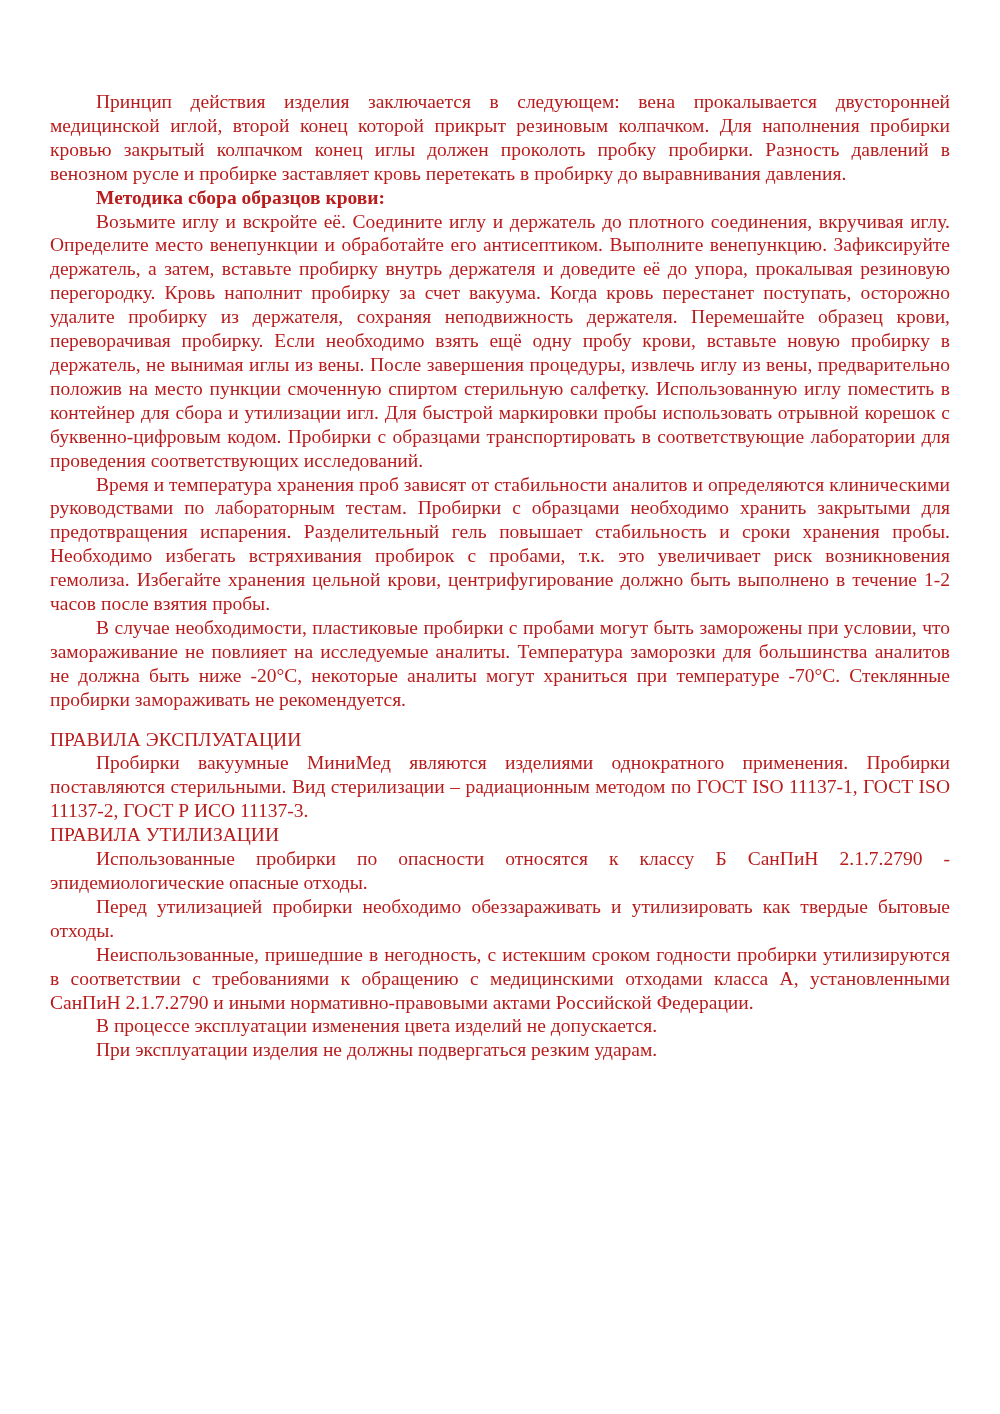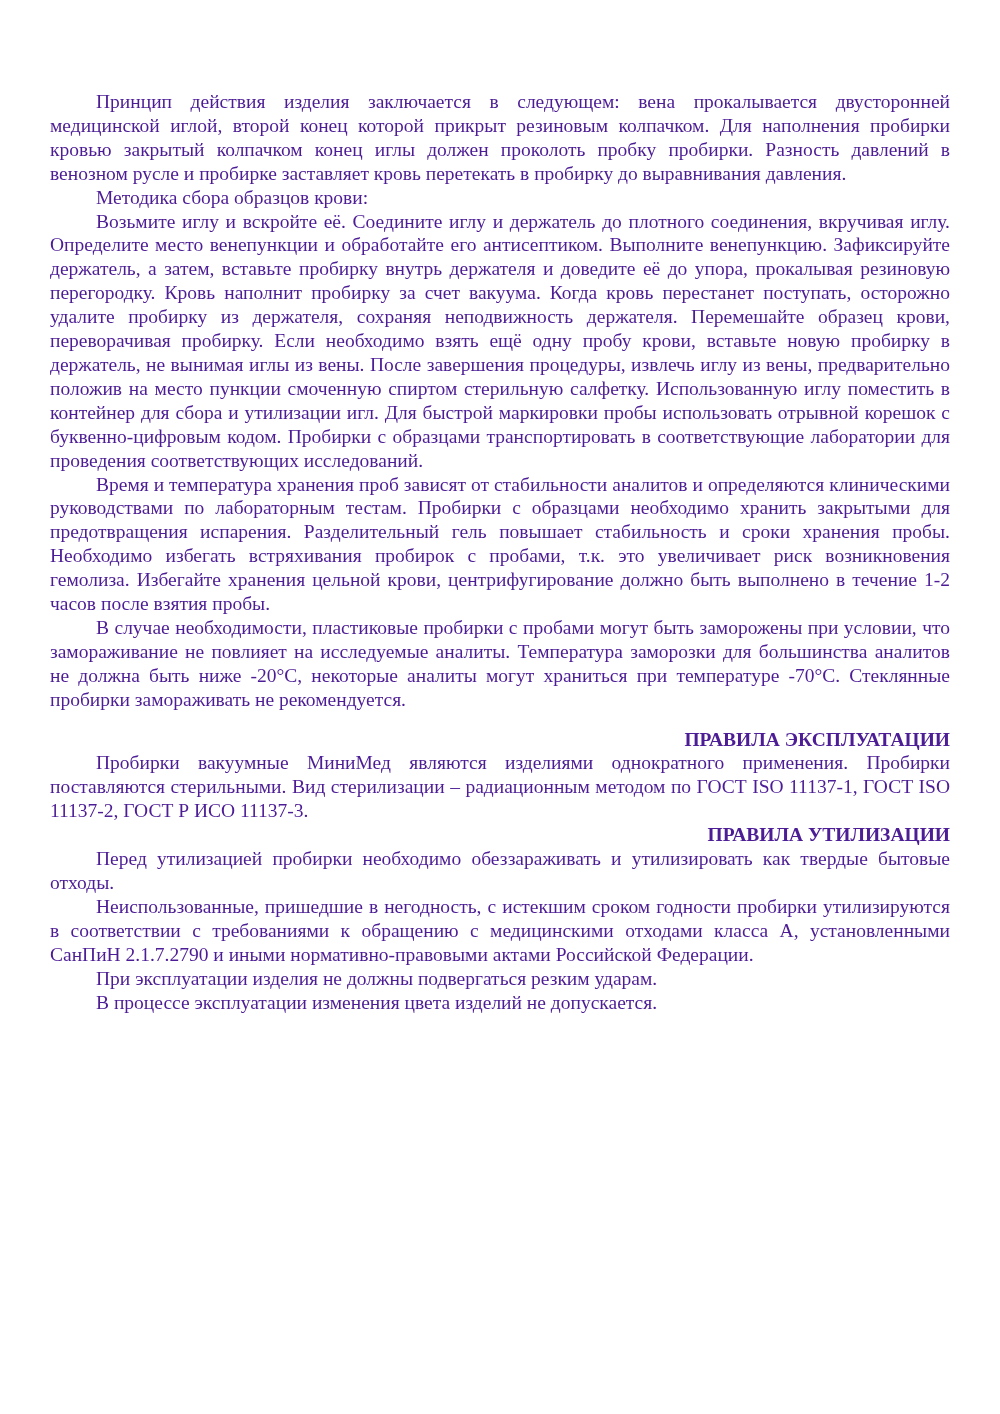--- a/index.html
+++ b/index.html
@@ -11,57 +11,58 @@
     position: relative;
     width: 1000px;
     height: 1414px;
     margin: 0 auto;
     background: #ffffff;
     box-sizing: border-box;
     padding: 90px 50px 40px 50px;
     font-family: "Liberation Serif", "DejaVu Serif", serif;
     font-size: 19.5px;
     line-height: 23.9px;
-    color: #4c1d95;
+    color: #b91c1c;
     overflow: hidden;
   }
   .doc-body p, .doc-body h3 {
     margin: 0;
     padding: 0;
     font-size: inherit;
     line-height: inherit;
   }
   .para {
     text-align: justify;
     text-indent: 46px;
   }
   .h-inline {
-    font-weight: normal;
+    font-weight: bold;
     text-align: left;
     text-indent: 46px;
   }
   .h-center {
-    font-weight: bold;
-    text-align: right;
+    font-weight: normal;
+    text-align: left;
   }
   .gap-before {
     margin-top: 16px !important;
   }
 </style>
 </head>
 <body>
 
 <div class="page">
   <div class="doc-body">
       <p class="para">Принцип действия изделия заключается в следующем: вена прокалывается двусторонней медицинской иглой, второй конец которой прикрыт резиновым колпачком. Для наполнения пробирки кровью закрытый колпачком конец иглы должен проколоть пробку пробирки. Разность давлений в венозном русле и пробирке заставляет кровь перетекать в пробирку до выравнивания давления.</p>
       <h3 class="h-inline">Методика сбора образцов крови:</h3>
       <p class="para">Возьмите иглу и вскройте её. Соедините иглу и держатель до плотного соединения, вкручивая иглу. Определите место венепункции и обработайте его антисептиком. Выполните венепункцию. Зафиксируйте держатель, а затем, вставьте пробирку внутрь держателя и доведите её до упора, прокалывая резиновую перегородку. Кровь наполнит пробирку за счет вакуума. Когда кровь перестанет поступать, осторожно удалите пробирку из держателя, сохраняя неподвижность держателя. Перемешайте образец крови, переворачивая пробирку. Если необходимо взять ещё одну пробу крови, вставьте новую пробирку в держатель, не вынимая иглы из вены. После завершения процедуры, извлечь иглу из вены, предварительно положив на место пункции смоченную спиртом стерильную салфетку. Использованную иглу поместить в контейнер для сбора и утилизации игл. Для быстрой маркировки пробы использовать отрывной корешок с буквенно-цифровым кодом. Пробирки с образцами транспортировать в соответствующие лаборатории для проведения соответствующих исследований.</p>
       <p class="para">Время и температура хранения проб зависят от стабильности аналитов и определяются клиническими руководствами по лабораторным тестам. Пробирки с образцами необходимо хранить закрытыми для предотвращения испарения. Разделительный гель повышает стабильность и сроки хранения пробы. Необходимо избегать встряхивания пробирок с пробами, т.к. это увеличивает риск возникновения гемолиза. Избегайте хранения цельной крови, центрифугирование должно быть выполнено в течение 1-2 часов после взятия пробы.</p>
       <p class="para">В случае необходимости, пластиковые пробирки с пробами могут быть заморожены при условии, что замораживание не повлияет на исследуемые аналиты. Температура заморозки для большинства аналитов не должна быть ниже -20°С, некоторые аналиты могут храниться при температуре -70°С. Стеклянные пробирки замораживать не рекомендуется.</p>
       <h3 class="h-center gap-before">ПРАВИЛА ЭКСПЛУАТАЦИИ</h3>
       <p class="para">Пробирки вакуумные МиниМед являются изделиями однократного применения. Пробирки поставляются стерильными. Вид стерилизации – радиационным методом по ГОСТ ISO 11137-1, ГОСТ ISO 11137-2, ГОСТ Р ИСО 11137-3.</p>
       <h3 class="h-center">ПРАВИЛА УТИЛИЗАЦИИ</h3>
+      <p class="para">Использованные пробирки по опасности относятся к классу Б СанПиН 2.1.7.2790 - эпидемиологические опасные отходы.</p>
       <p class="para">Перед утилизацией пробирки необходимо обеззараживать и утилизировать как твердые бытовые отходы.</p>
       <p class="para">Неиспользованные, пришедшие в негодность, с истекшим сроком годности пробирки утилизируются в соответствии с требованиями к обращению с медицинскими отходами класса А, установленными СанПиН 2.1.7.2790 и иными нормативно-правовыми актами Российской Федерации.</p>
+      <p class="para">В процессе эксплуатации изменения цвета изделий не допускается.</p>
       <p class="para">При эксплуатации изделия не должны подвергаться резким ударам.</p>
-      <p class="para">В процессе эксплуатации изменения цвета изделий не допускается.</p>
     </div>
 </div>
 
 </body></html>

